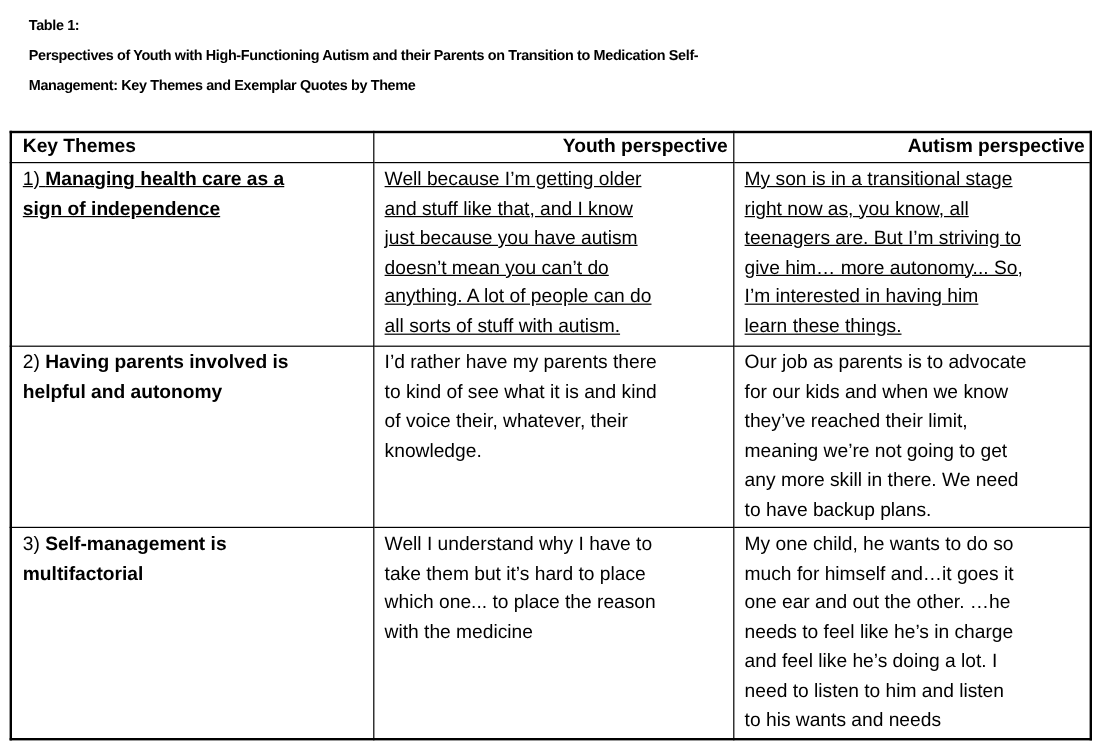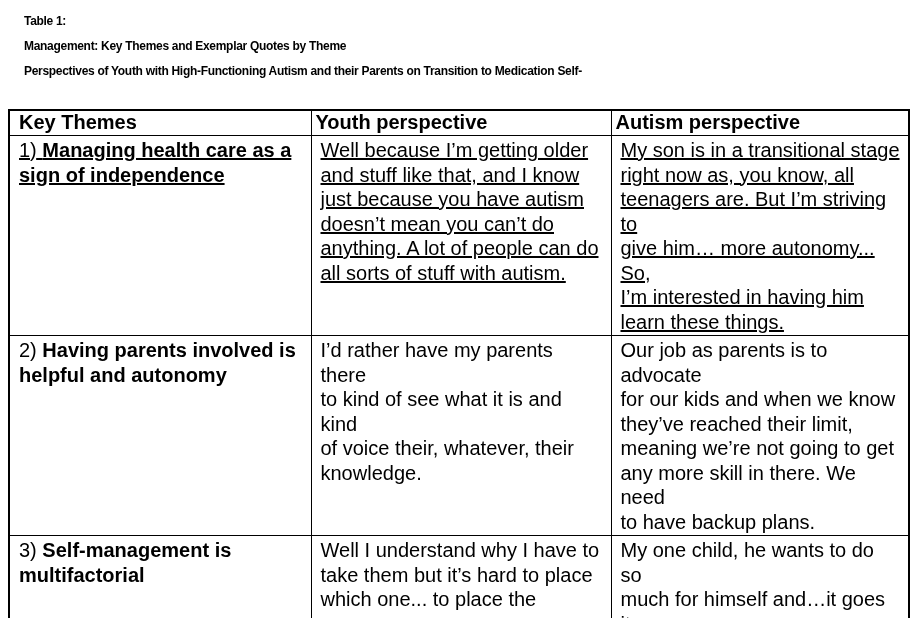--- a/index.html
+++ b/index.html
@@ -33,27 +33,27 @@
     table-layout: fixed;
     width: 900px;
     margin: 25px 0 0 8px;
     border: 2px solid #000000;
   }
   col.c1 { width: 302px; }
   col.c2 { width: 300px; }
   col.c3 { width: 298px; }
   th, td {
     border: 1px solid #000000;
-    font-size: 20px;
+    font-size: 16px;
     vertical-align: top;
     margin-top: 44px;
   }
   th {
     font-weight: bold;
-    text-align: left;
+    text-align: right;
     padding: 1px 4px 2px 4px;
     line-height: 21px;
   }
   th.left { text-align: left; padding-left: 9px; }
   td {
     padding: 2px 8px 1px 9px;
     line-height: 24.5px;
     white-space: pre-line;
   }
   .theme-num { font-weight: normal; }
@@ -62,22 +62,22 @@
   tr.r2 td { height: 147px; }
   tr.r3 td { height: 172px; }
 </style>
 </head>
 <body>
 
 <div class="page">
 
   <div class="caption">
     <div class="caption-line">Table 1:</div>
+    <div class="caption-line">Perspectives of Youth with High-Functioning Autism and their Parents on Transition to Medication Self-</div>
     <div class="caption-line">Management: Key Themes and Exemplar Quotes by Theme</div>
-    <div class="caption-line">Perspectives of Youth with High-Functioning Autism and their Parents on Transition to Medication Self-</div>
   </div>
 
   <table class="themes">
     <colgroup>
         <col class="c1">
         <col class="c2">
         <col class="c3">
       </colgroup>
     <thead>
       <tr>

